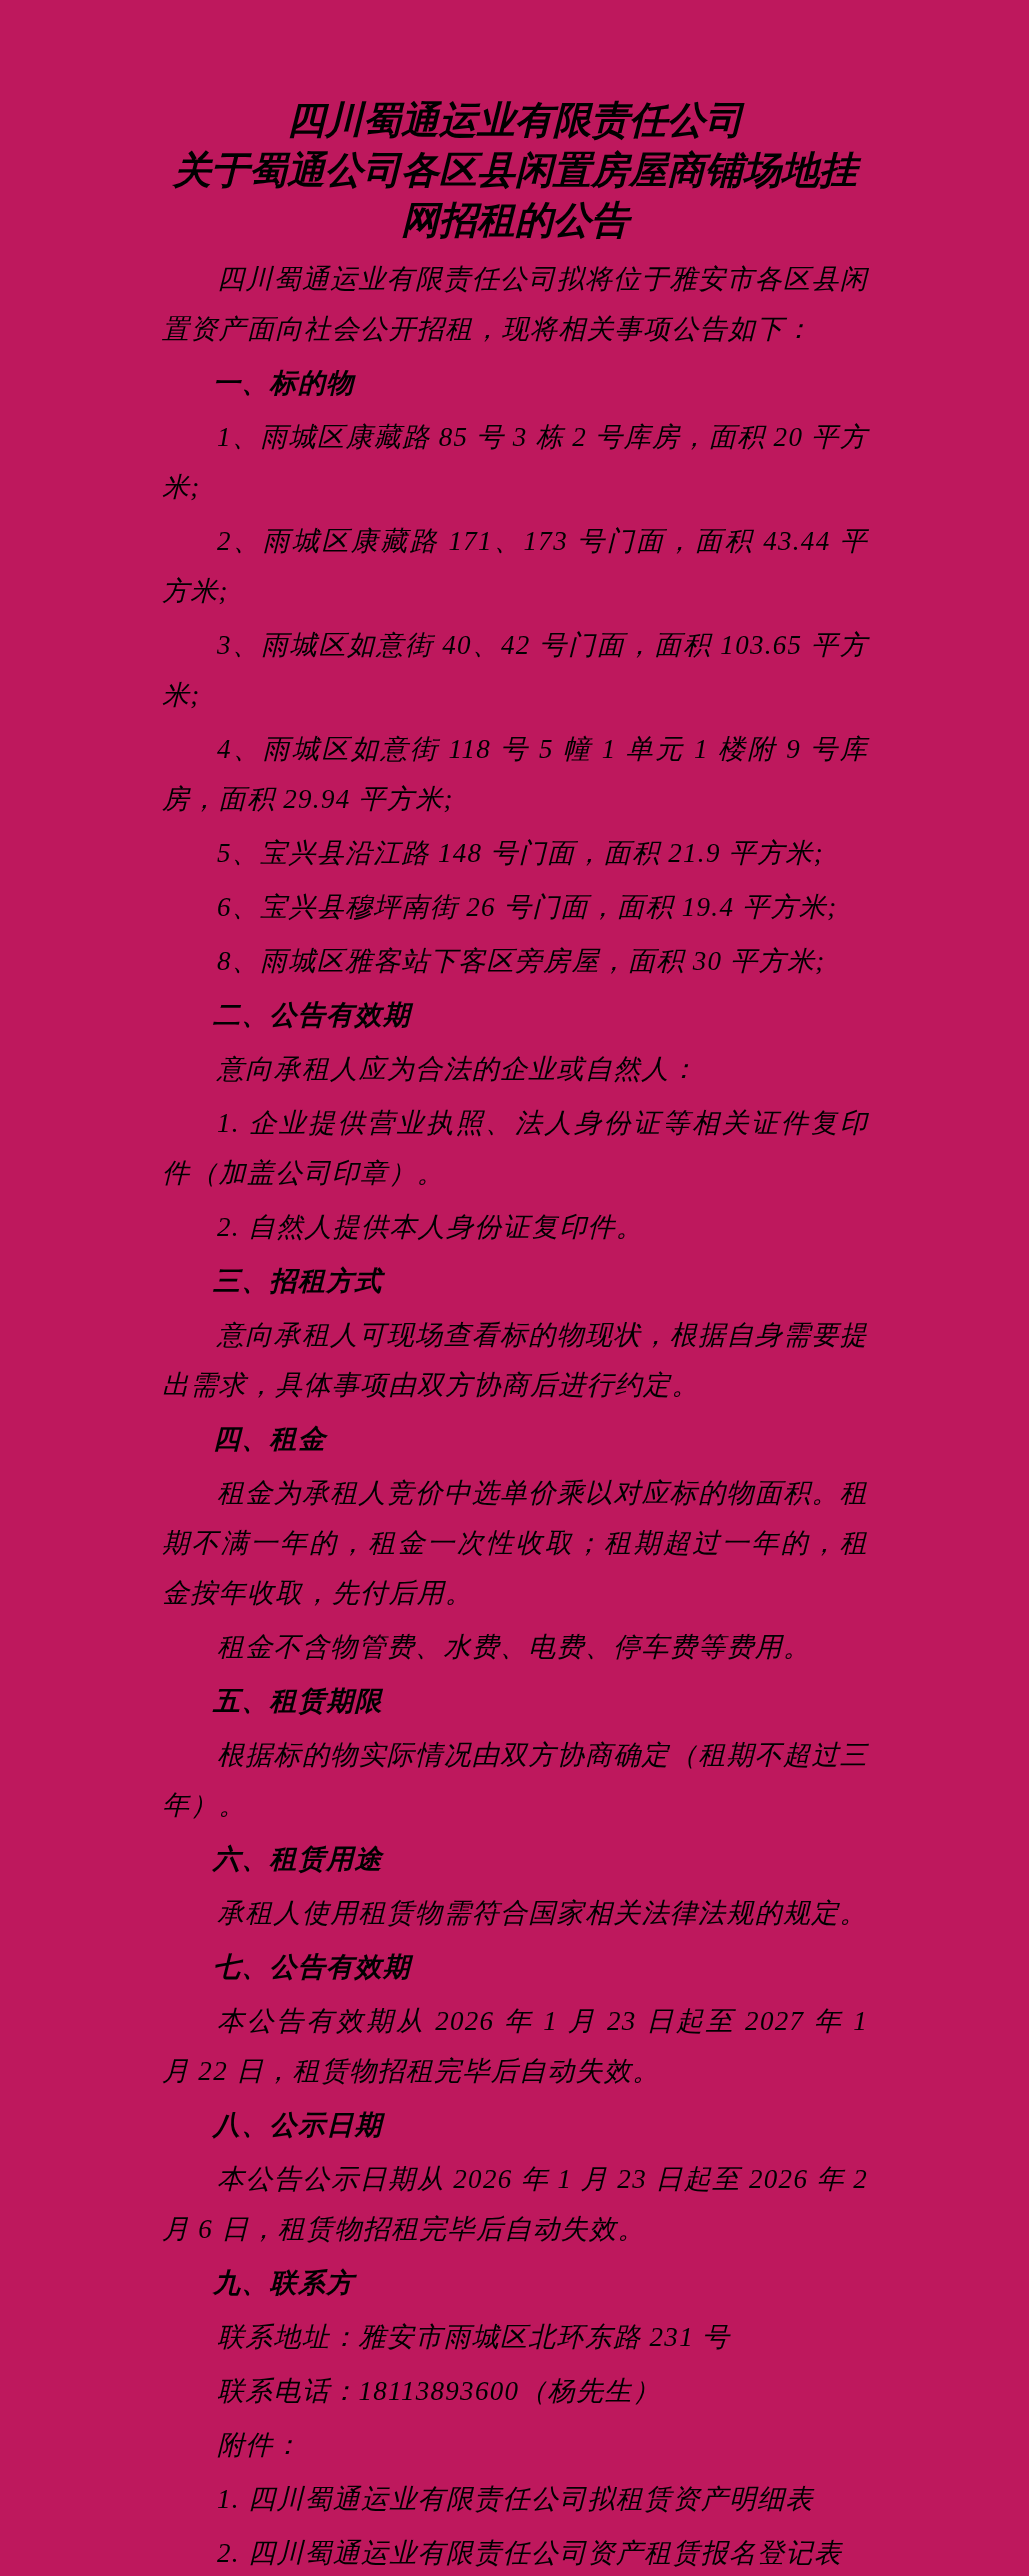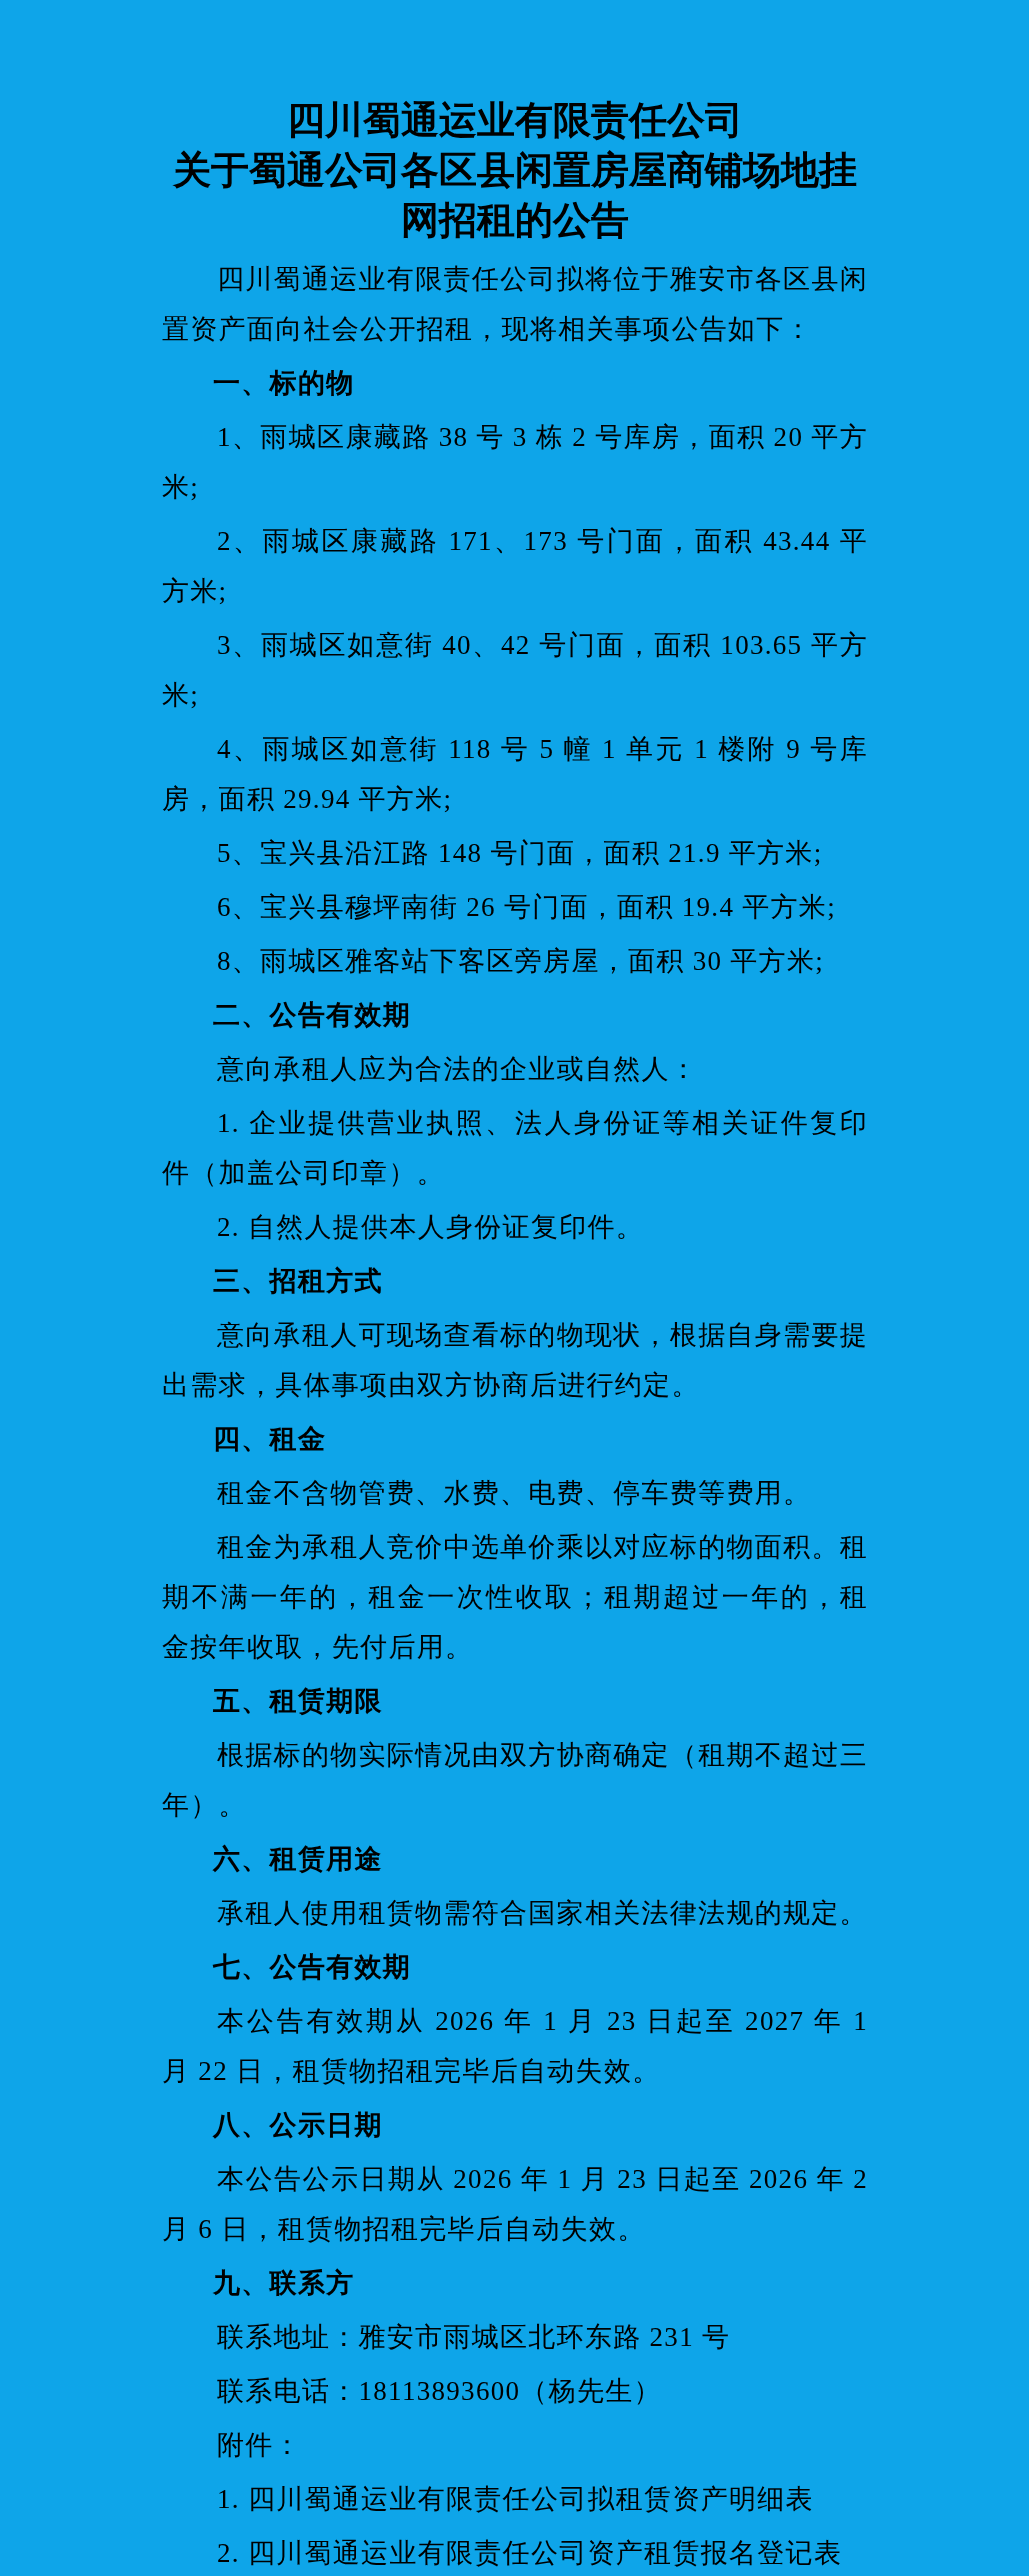--- a/index.html
+++ b/index.html
@@ -12,21 +12,22 @@
     height: 2576px;
     overflow: hidden;
     color: #000000;
     font-family: "Liberation Serif", "DejaVu Serif", serif;
   }
   .page {
     box-sizing: border-box;
     width: 1030px;
     height: 2576px;
     padding: 95px 158px 0 158px;
-    background: #0ea5e9;
+    background: #be185d;
+    font-style: italic;
   }
   .doc-title {
     margin: 0 0 9px 0;
     text-align: center;
     font-weight: bold;
     font-size: 38px;
     line-height: 50px;
     font-family: "Liberation Serif", "DejaVu Serif", serif;
   }
   .doc-title .title-line {
@@ -65,39 +66,39 @@
 <div class="page">
 
   <h1 class="doc-title">
     <span class="title-line">四川蜀通运业有限责任公司</span>
     <span class="title-line">关于蜀通公司各区县闲置房屋商铺场地挂网招租的公告</span>
   </h1>
 
   <p class="body-para">四川蜀通运业有限责任公司拟将位于雅安市各区县闲置资产面向社会公开招租，现将相关事项公告如下：</p>
 
   <h2 class="sec-heading">一、标的物</h2>
-  <p class="body-para">1、雨城区康藏路 38 号 3 栋 2 号库房，面积 20 平方米;</p>
+  <p class="body-para">1、雨城区康藏路 85 号 3 栋 2 号库房，面积 20 平方米;</p>
   <p class="body-para">2、雨城区康藏路 171、173 号门面，面积 43.44 平方米;</p>
   <p class="body-para">3、雨城区如意街 40、42 号门面，面积 103.65 平方米;</p>
   <p class="body-para">4、雨城区如意街 118 号 5 幢 1 单元 1 楼附 9 号库房，面积 29.94 平方米;</p>
   <p class="body-para">5、宝兴县沿江路 148 号门面，面积 21.9 平方米;</p>
   <p class="body-para">6、宝兴县穆坪南街 26 号门面，面积 19.4 平方米;</p>
   <p class="body-para">8、雨城区雅客站下客区旁房屋，面积 30 平方米;</p>
 
   <h2 class="sec-heading">二、公告有效期</h2>
   <p class="body-para">意向承租人应为合法的企业或自然人：</p>
   <p class="body-para">1. 企业提供营业执照、法人身份证等相关证件复印件（加盖公司印章）。</p>
   <p class="body-para">2. 自然人提供本人身份证复印件。</p>
 
   <h2 class="sec-heading">三、招租方式</h2>
   <p class="body-para">意向承租人可现场查看标的物现状，根据自身需要提出需求，具体事项由双方协商后进行约定。</p>
 
   <h2 class="sec-heading">四、租金</h2>
+  <p class="body-para">租金为承租人竞价中选单价乘以对应标的物面积。租期不满一年的，租金一次性收取；租期超过一年的，租金按年收取，先付后用。</p>
   <p class="body-para">租金不含物管费、水费、电费、停车费等费用。</p>
-  <p class="body-para">租金为承租人竞价中选单价乘以对应标的物面积。租期不满一年的，租金一次性收取；租期超过一年的，租金按年收取，先付后用。</p>
 
   <h2 class="sec-heading">五、租赁期限</h2>
   <p class="body-para">根据标的物实际情况由双方协商确定（租期不超过三年）。</p>
 
   <h2 class="sec-heading">六、租赁用途</h2>
   <p class="body-para">承租人使用租赁物需符合国家相关法律法规的规定。</p>
 
   <h2 class="sec-heading">七、公告有效期</h2>
   <p class="body-para">本公告有效期从 2026 年 1 月 23 日起至 2027 年 1 月 22 日，租赁物招租完毕后自动失效。</p>
 

